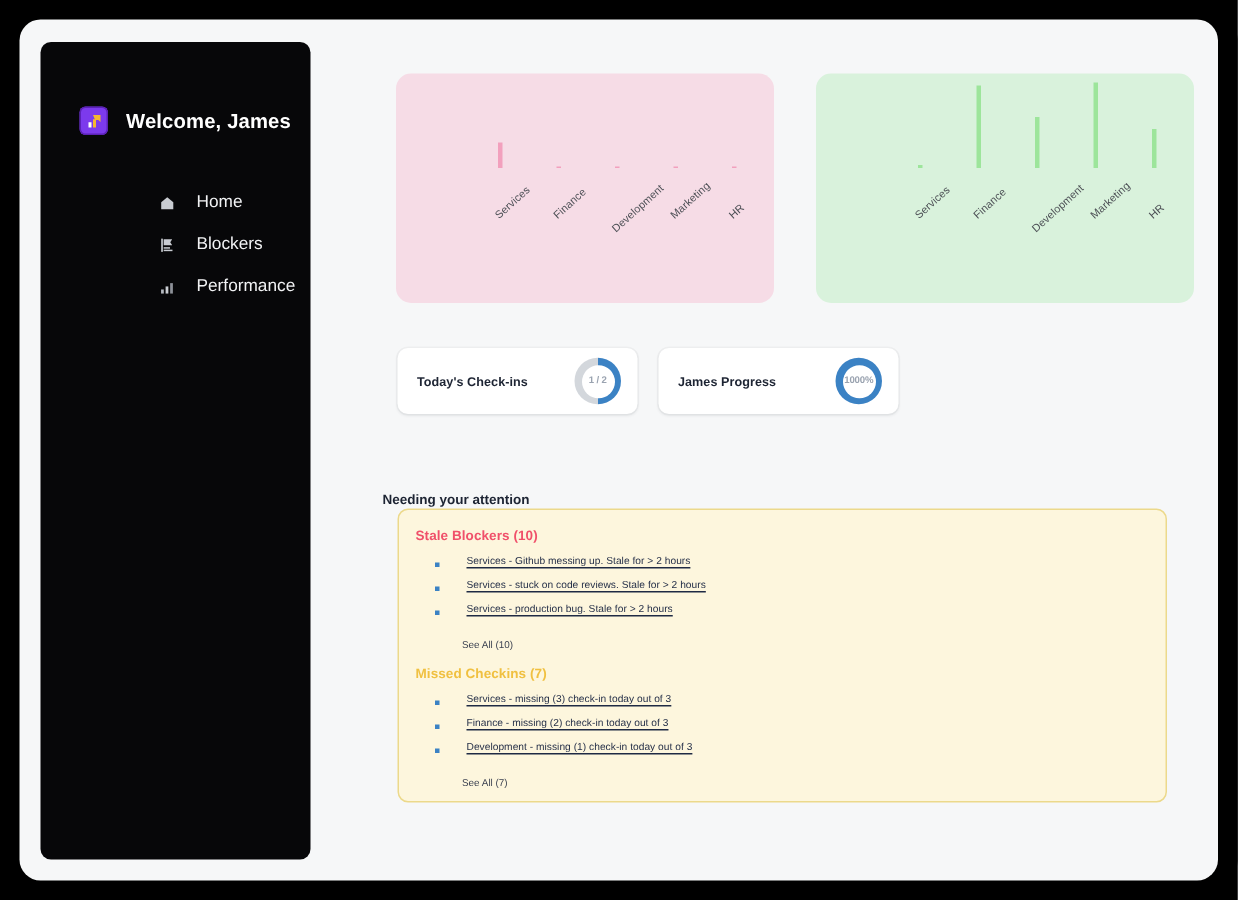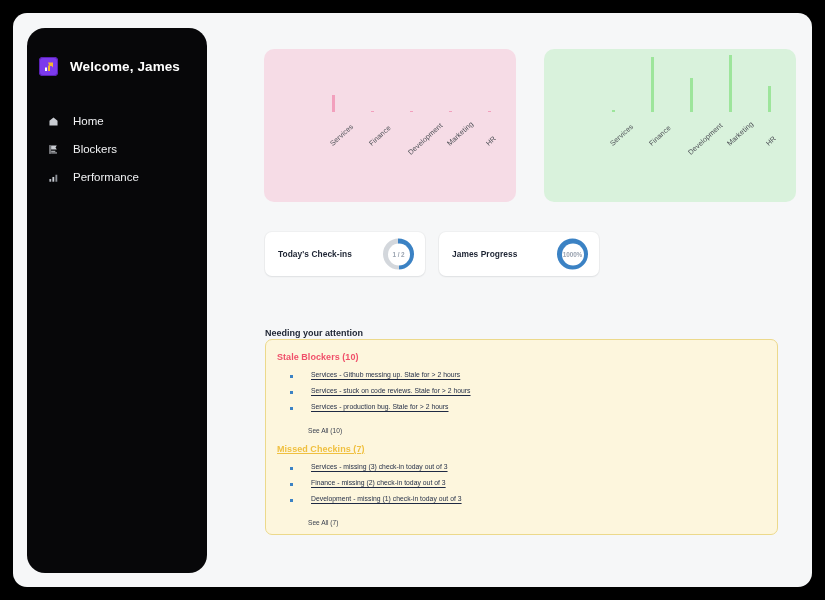--- a/index.html
+++ b/index.html
@@ -25,22 +25,22 @@
     border-radius: 14px;
     overflow: hidden;
   }
 
   
   .sidebar {
     position: absolute;
     left: 14px; top: 15px;
     width: 180px; height: 545px;
     background: #070709;
-    border-radius: 18px;
-    padding: 2px;
+    border-radius: 7px;
+    padding: 16px;
   }
   .brand-row {
     display: flex; align-items: center;
     gap: 12px;
     padding: 27px 0 0 10px;
   }
   .logo-tile {
     width: 19px; height: 19px;
     border-radius: 4px;
     background: #7c3aed;
@@ -60,20 +60,21 @@
     margin-top: 31px;
     display: flex; flex-direction: column;
   }
   .nav-item {
     display: flex; align-items: center;
     gap: 13px;
     height: 28px;
     padding-left: 18px;
     cursor: pointer;
     margin-bottom: 0px;
+    margin-left: 44px;
   }
   .nav-item + .nav-item { margin-top: 0px; }
   .nav-icon {
     width: 13px; height: 13px;
     display: flex; align-items: center; justify-content: center;
     flex: none;
     color: #c9ccd2;
   }
   .nav-icon svg { display:block; }
   .nav-label {
@@ -174,42 +175,42 @@
     position: relative;
     font-size: 6.4px;
     font-weight: bold;
     color: #9aa3b0;
     letter-spacing: -.1px;
   }
 
   
   .attention-title {
     position: absolute;
-    left: 42px; top: 300px;
+    left: 32px; top: 300px;
     font-size: 9px;
     font-weight: bold;
     color: #1d2433;
   }
   .attention-panel {
     position: absolute;
     left: 42px; top: 311px;
     width: 513px; height: 196px;
     background: #fdf6dd;
     border: 1px solid #ecd98b;
     border-radius: 7px;
     padding: 12px 0 0 11px;
   }
   .group-title {
     font-size: 9px;
     font-weight: bold;
     letter-spacing: .05px;
     margin-bottom: 9px;
   }
   .group-title.red    { color: #f0506a; }
-  .group-title.yellow { color: #f0c040; text-decoration: underline; }
+  .group-title.yellow { color: #f0c040; }
   .group-title.second { margin-top: 7px; }
 
   .bullet-row {
     display: flex; align-items: flex-start;
     gap: 0;
     margin-bottom: 9px;
     padding-left: 13px;
   }
   .bullet-dot {
     width: 3px; height: 3px;

